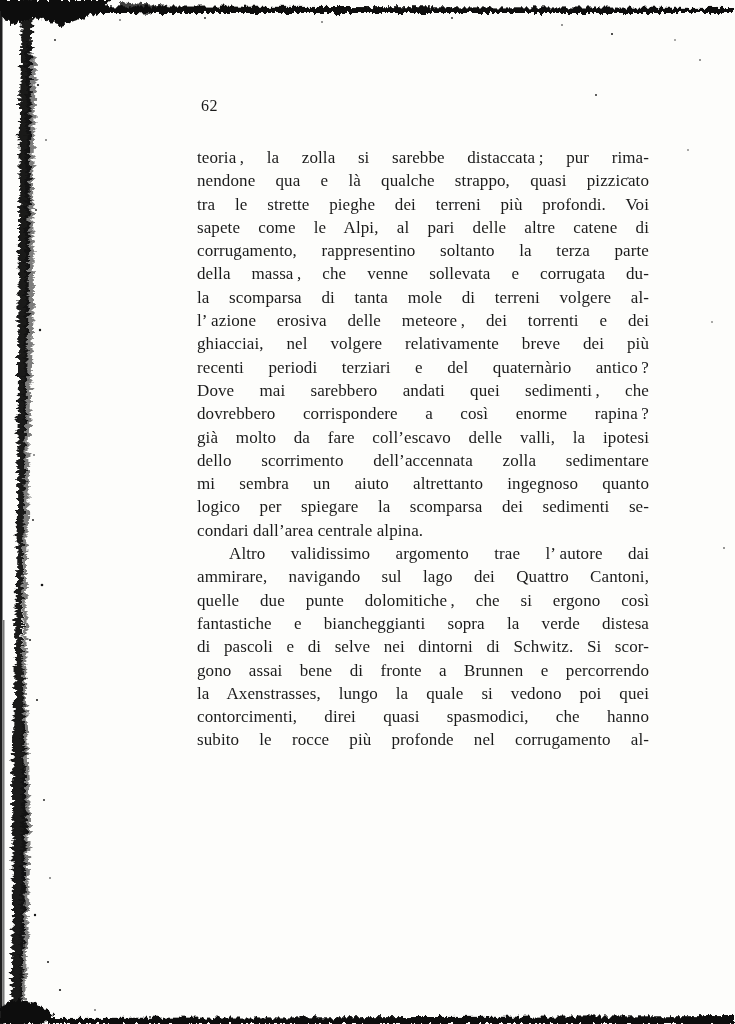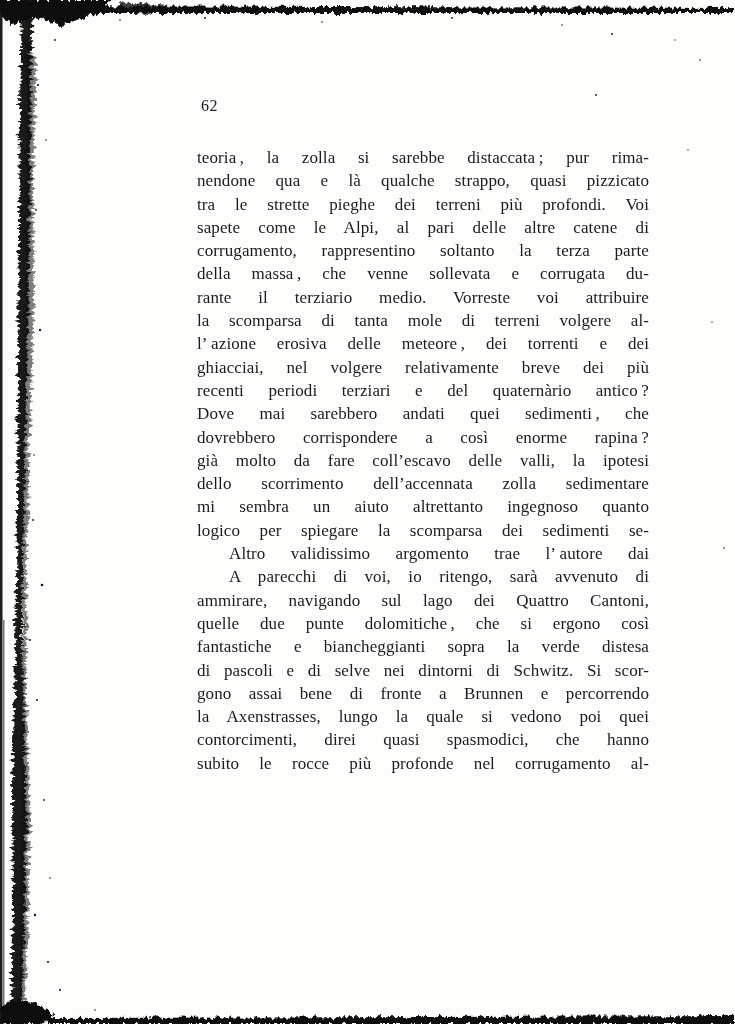--- a/index.html
+++ b/index.html
@@ -41,37 +41,36 @@
   <div class="page-number">62</div>
 
   <div class="text-column">
       <div>
         <div class="line">teoria , la zolla si sarebbe distaccata ; pur rima-</div>
         <div class="line">nendone qua e là qualche strappo, quasi pizzicato</div>
         <div class="line">tra le strette pieghe dei terreni più profondi. Voi</div>
         <div class="line">sapete come le Alpi, al pari delle altre catene di</div>
         <div class="line">corrugamento, rappresentino soltanto la terza parte</div>
         <div class="line">della massa , che venne sollevata e corrugata du-</div>
-        <div class="line">rante il terziario medio. Vorreste voi attribuire</div>
         <div class="line">la scomparsa di tanta mole di terreni volgere al-</div>
         <div class="line">l’ azione erosiva delle meteore , dei torrenti e dei</div>
         <div class="line">ghiacciai, nel volgere relativamente breve dei più</div>
         <div class="line">recenti periodi terziari e del quaternàrio antico ?</div>
         <div class="line">Dove mai sarebbero andati quei sedimenti , che</div>
         <div class="line">dovrebbero corrispondere a così enorme rapina ?</div>
         <div class="line">già molto da fare coll’escavo delle valli, la ipotesi</div>
         <div class="line">dello scorrimento dell’accennata zolla sedimentare</div>
         <div class="line">mi sembra un aiuto altrettanto ingegnoso quanto</div>
         <div class="line">logico per spiegare la scomparsa dei sedimenti se-</div>
+        <div class="line last">condari dall’area centrale alpina.</div>
       </div>
       <div>
         <div class="line indent">Altro validissimo argomento trae l’ autore dai</div>
       </div>
       <div>
-        <div class="line indent">A parecchi di voi, io ritengo, sarà avvenuto di</div>
         <div class="line">ammirare, navigando sul lago dei Quattro Cantoni,</div>
         <div class="line">quelle due punte dolomitiche , che si ergono così</div>
         <div class="line">fantastiche e biancheggianti sopra la verde distesa</div>
         <div class="line">di pascoli e di selve nei dintorni di Schwitz. Si scor-</div>
         <div class="line">gono assai bene di fronte a Brunnen e percorrendo</div>
         <div class="line">la Axenstrasses, lungo la quale si vedono poi quei</div>
         <div class="line">contorcimenti, direi quasi spasmodici, che hanno</div>
         <div class="line">subito le rocce più profonde nel corrugamento al-</div>
       </div>
     </div>

